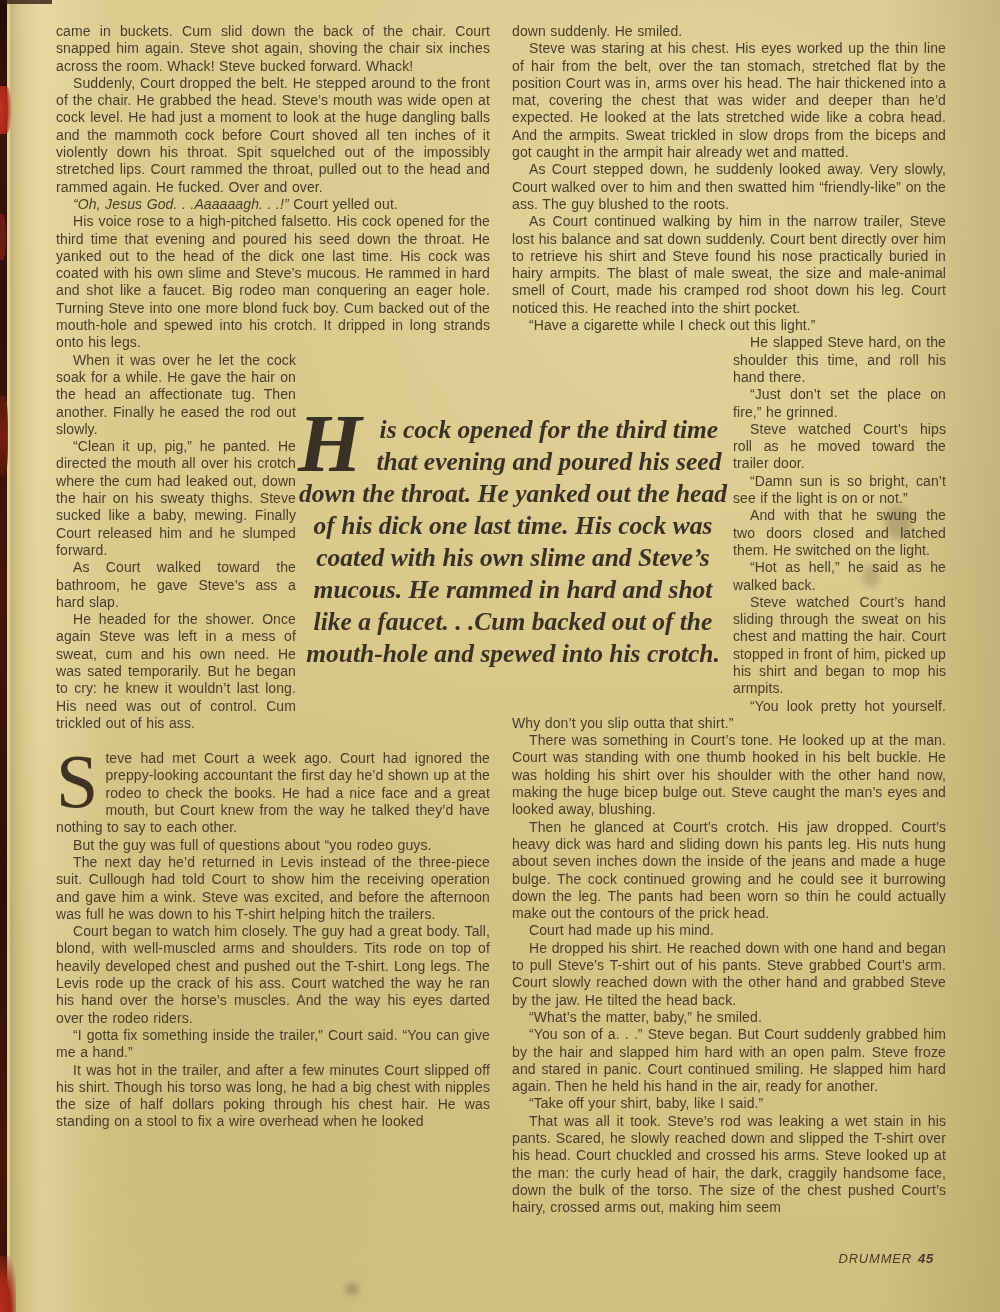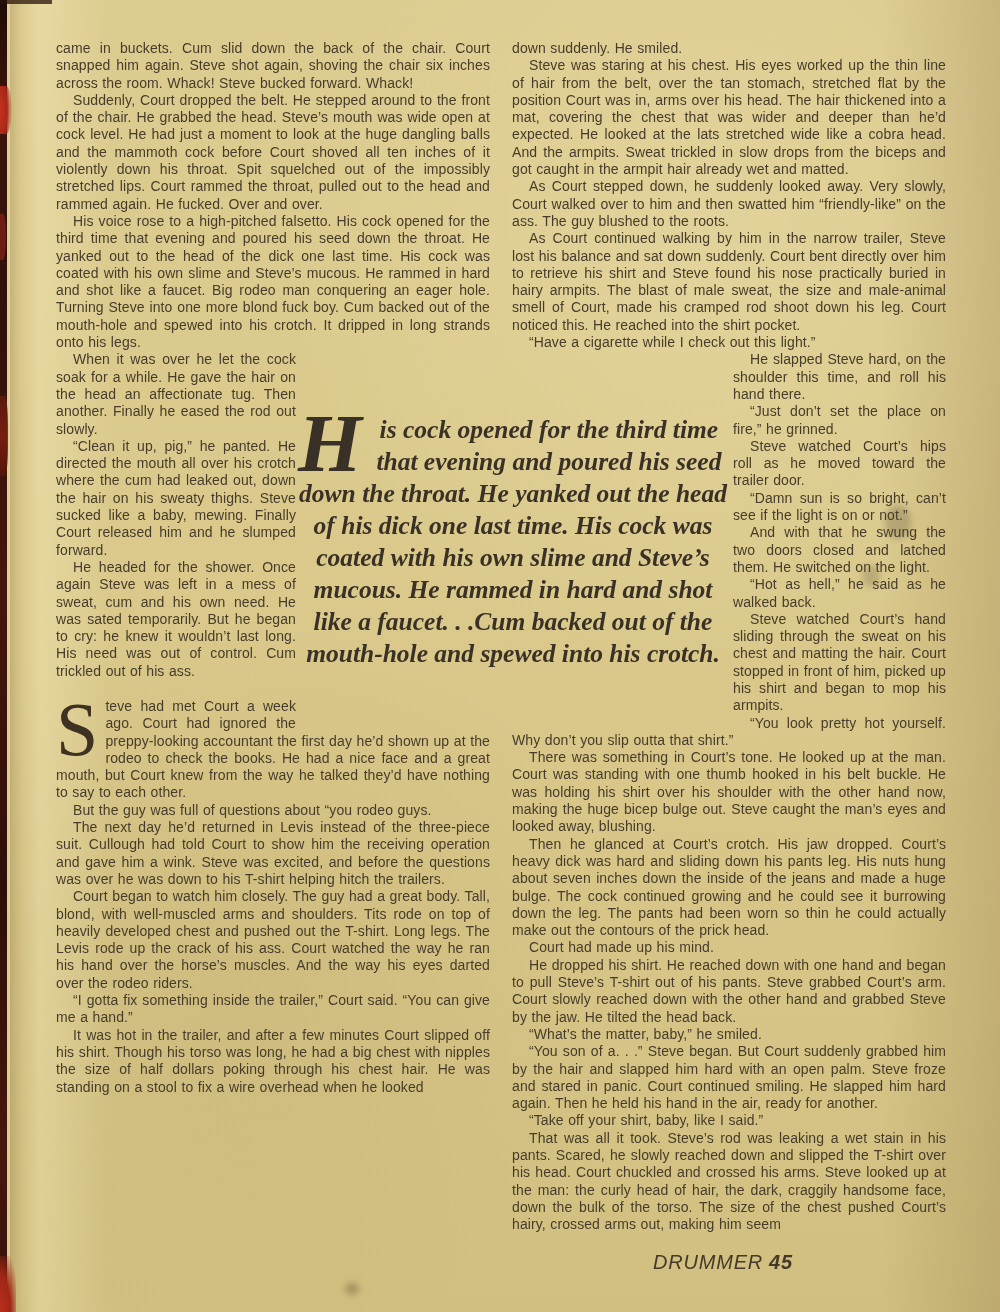--- a/index.html
+++ b/index.html
@@ -19,39 +19,39 @@
   .mark{position:absolute;}
   .m1{left:0;top:86px;width:12px;height:48px;background:radial-gradient(100% 100% at 0 50%,#c5321f 0%,#a82818 60%,rgba(160,36,20,0) 100%);border-radius:0 60% 60% 0;}
   .m2{left:0;top:214px;width:6px;height:46px;background:#7d2014;border-radius:0 50% 50% 0;opacity:.8;}
   .m3{left:0;top:396px;width:8px;height:80px;background:linear-gradient(180deg,#5f1a0e,#7c2012 50%,#531709);border-radius:0 40% 40% 0;opacity:.9;}
   .m4{left:0;top:1256px;width:16px;height:56px;background:radial-gradient(120% 120% at 0 100%,#bb2e1c 0%,#a02715 55%,rgba(150,34,18,0) 100%);}
   .stain{position:absolute;border-radius:50%;filter:blur(3px);pointer-events:none;}
   .s1{left:885px;top:505px;width:26px;height:34px;background:rgba(70,60,45,.25);}
   .s2{left:862px;top:565px;width:18px;height:22px;background:rgba(70,60,45,.22);}
   .s3{left:345px;top:1283px;width:14px;height:12px;background:rgba(80,66,40,.35);}
 
-  .col{position:absolute;top:40px;width:434px;font-size:14px;line-height:17.3px;
+  .col{position:absolute;top:23px;width:434px;font-size:14px;line-height:17.3px;
        text-align:justify;letter-spacing:.1px;word-spacing:.5px;hyphens:auto;}
   .col-left{left:56px;}
   .col-right{left:512px;}
   .para{margin:0;}
   .ind{text-indent:17px;}
   .holeR{float:right;width:194px;height:374px;}
   .holeL{float:left;width:221px;height:377px;}
   .story-gap{margin-top:18px;}
 
   .dropcap-s{float:left;font-family:"Liberation Serif",serif;font-size:76px;line-height:54px;
        margin:4px 7px 0 0;color:#3e3322;}
   .pullquote{position:absolute;left:298px;top:414px;width:430px;text-align:center;
        font-family:"Liberation Serif",serif;font-style:italic;font-weight:700;
        font-size:25.5px;line-height:32px;color:#3a3126;}
   .dropcap-h{float:left;font-size:82px;line-height:60px;margin:0 8px 0 0;font-style:italic;font-weight:700;color:#3a3126;}
 
-  .footer{position:absolute;left:512px;top:1251px;width:422px;text-align:center;
-       font-style:italic;font-size:20px;letter-spacing:.8px;color:#44392a;}
+  .footer{position:absolute;left:512px;top:1251px;width:422px;text-align:right;
+       font-style:italic;font-size:13px;letter-spacing:.8px;color:#44392a;}
   .footer b{font-weight:700;margin-left:6px;}
 </style>
 </head>
 <body>
 
 <div class="page">
   <div class="shade"></div>
   <div class="edge-strip"></div>
   <div class="edge-hl"></div>
   <div class="top-smear"></div>
@@ -60,33 +60,35 @@
   <div class="mark m3"></div>
   <div class="mark m4"></div>
   <div class="stain s1"></div>
   <div class="stain s2"></div>
   <div class="stain s3"></div>
 
   <div class="col col-left">
     <div>
         <p class="para">came in buckets. Cum slid down the back of the chair. Court snapped him again. Steve shot again, shoving the chair six inches across the room. Whack! Steve bucked forward. Whack!</p>
         <p class="para ind">Suddenly, Court dropped the belt. He stepped around to the front of the chair. He grabbed the head. Steve’s mouth was wide open at cock level. He had just a moment to look at the huge dangling balls and the mammoth cock before Court shoved all ten inches of it violently down his throat. Spit squelched out of the impossibly stretched lips. Court rammed the throat, pulled out to the head and rammed again. He fucked. Over and over.</p>
+        <p class="para ind"><span style="font-style: italic;">“Oh, Jesus God. . .Aaaaaagh. . .!”</span><span> Court yelled out.</span></p>
         <p class="para ind">His voice rose to a high-pitched falsetto. His cock opened for the third time that evening and poured his seed down the throat. He yanked out to the head of the dick one last time. His cock was coated with his own slime and Steve’s mucous. He rammed in hard and shot like a faucet. Big rodeo man conquering an eager hole. Turning Steve into one more blond fuck boy. Cum backed out of the mouth-hole and spewed into his crotch. It dripped in long strands onto his legs.</p>
       </div>
     <div class="holeR"></div>
     <div>
         <p class="para ind">When it was over he let the cock soak for a while. He gave the hair on the head an affectionate tug. Then another. Finally he eased the rod out slowly.</p>
         <p class="para ind">“Clean it up, pig,” he panted. He directed the mouth all over his crotch where the cum had leaked out, down the hair on his sweaty thighs. Steve sucked like a baby, mewing. Finally Court released him and he slumped forward.</p>
+        <p class="para ind">As Court walked toward the bathroom, he gave Steve’s ass a hard slap.</p>
         <p class="para ind">He headed for the shower. Once again Steve was left in a mess of sweat, cum and his own need. He was sated temporarily. But he began to cry: he knew it wouldn’t last long. His need was out of control. Cum trickled out of his ass.</p>
       </div>
     <div class="story-gap">
       <p class="para"><span class="dropcap-s">S</span><span>teve had met Court a week ago. Court had ignored the preppy-looking accountant the first day he’d shown up at the rodeo to check the books. He had a nice face and a great mouth, but Court knew from the way he talked they’d have nothing to say to each other.</span></p>
       <div>
           <p class="para ind">But the guy was full of questions about “you rodeo guys.</p>
-          <p class="para ind">The next day he’d returned in Levis instead of the three-piece suit. Cullough had told Court to show him the receiving operation and gave him a wink. Steve was excited, and before the questions was over he was down to his T-shirt helping hitch the trailers.</p>
+          <p class="para ind">The next day he’d returned in Levis instead of the three-piece suit. Cullough had told Court to show him the receiving operation and gave him a wink. Steve was excited, and before the afternoon was full he was down to his T-shirt helping hitch the trailers.</p>
           <p class="para ind">Court began to watch him closely. The guy had a great body. Tall, blond, with well-muscled arms and shoulders. Tits rode on top of heavily developed chest and pushed out the T-shirt. Long legs. The Levis rode up the crack of his ass. Court watched the way he ran his hand over the horse’s muscles. And the way his eyes darted over the rodeo riders.</p>
           <p class="para ind">“I gotta fix something inside the trailer,” Court said. “You can give me a hand.”</p>
           <p class="para ind">It was hot in the trailer, and after a few minutes Court slipped off his shirt. Though his torso was long, he had a big chest with nipples the size of half dollars poking through his chest hair. He was standing on a stool to fix a wire overhead when he looked</p>
         </div>
     </div>
   </div>
 
   <div class="col col-right">
     <div>
         <p class="para">down suddenly. He smiled.</p>

